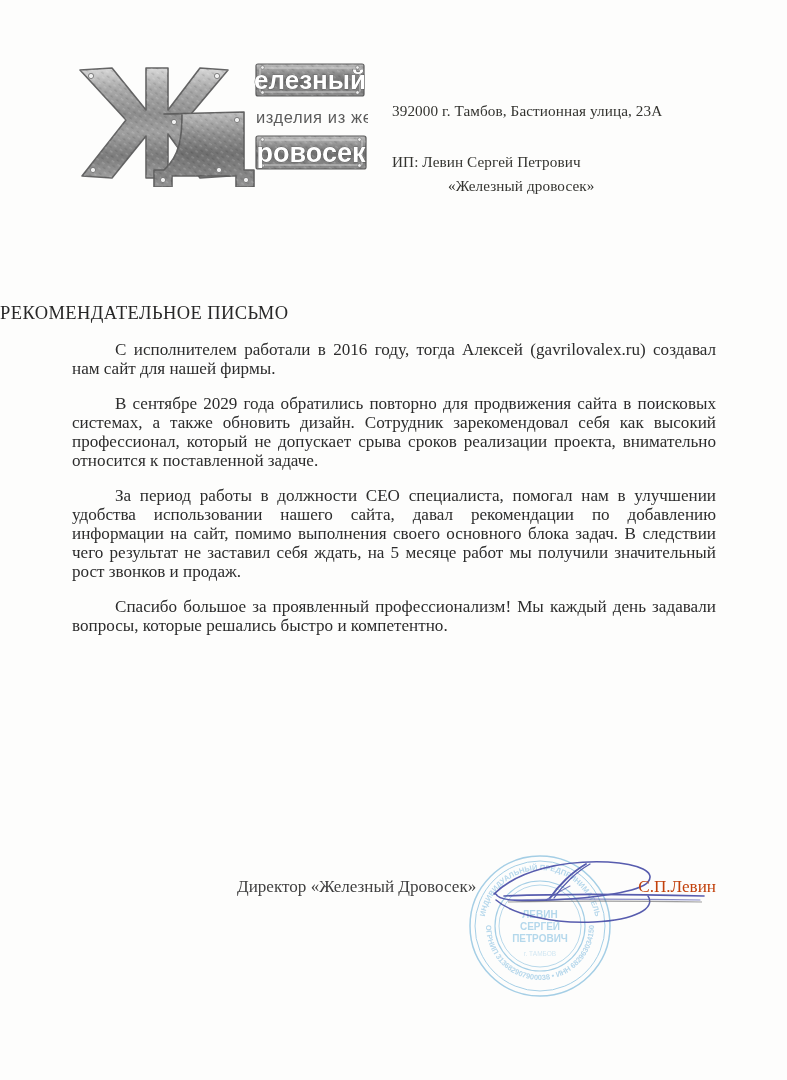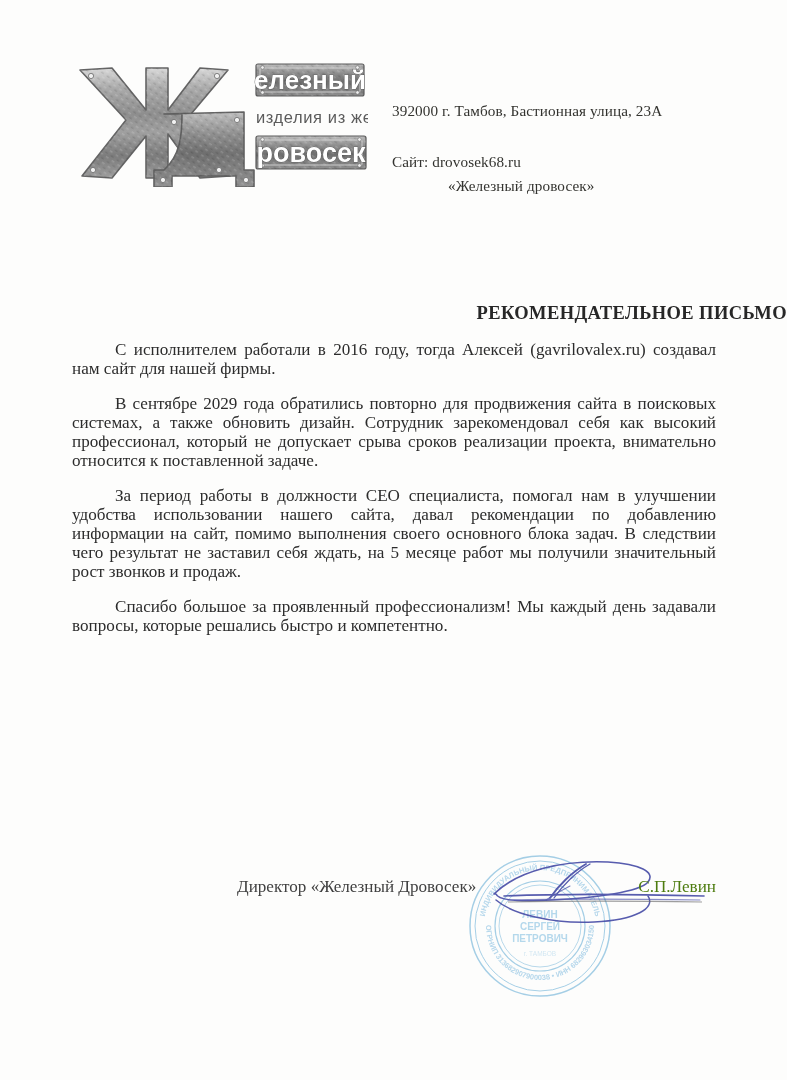--- a/index.html
+++ b/index.html
@@ -54,23 +54,23 @@
     padding-top: 3px;
     white-space: nowrap;
   }
 
   
   .doc-title {
     position: absolute;
     left: 0;
     top: 303px;
     width: 787px;
-    text-align: right;
+    text-align: left;
     font-size: 18.5px;
-    font-weight: bold;
+    font-weight: normal;
     letter-spacing: 0.4px;
     color: #272727;
   }
 
   .body-text {
     position: absolute;
     left: 72px;
     top: 340px;
     width: 644px;
   }
@@ -103,21 +103,21 @@
     line-height: 26px;
     color: #404040;
     white-space: nowrap;
   }
   .sig-name {
     position: absolute;
     right: 0;
     top: 0;
     font-size: 17.1px;
     line-height: 26px;
-    color: #4d7c0f;
+    color: #c2410c;
     white-space: nowrap;
   }
 
   .stamp {
     position: absolute;
     left: 466px;
     top: 852px;
     width: 148px;
     height: 148px;
     pointer-events: none;
@@ -213,21 +213,21 @@
           <circle cx="291.5" cy="87.5" r="1.8" fill="#efefef" stroke="#6a6a6a" stroke-width="0.6"></circle>
           <circle cx="194.5" cy="113.5" r="1.8" fill="#efefef" stroke="#6a6a6a" stroke-width="0.6"></circle>
           <circle cx="291.5" cy="113.5" r="1.8" fill="#efefef" stroke="#6a6a6a" stroke-width="0.6"></circle>
           <text id="logoWordBottom" x="243" y="110" text-anchor="middle" font-family="'Liberation Sans', sans-serif" font-size="27" font-weight="bold" fill="#ffffff" stroke="#4d4d4d" stroke-width="0.7" paint-order="stroke">ровосек</text>
         </g>
       </svg>
     </div>
 
     <div class="contact-block">
       <div class="contact-line">392000 г. Тамбов, Бастионная улица, 23А</div>
-      <div class="contact-line">Сайт: drovosek68.ru</div>
+      <div class="contact-line">ИП: Левин Сергей Петрович</div>
       <div class="company-name">«Железный дровосек»</div>
     </div>
   </div>
 
   <div class="doc-title">РЕКОМЕНДАТЕЛЬНОЕ ПИСЬМО</div>
 
   <div class="body-text">
     <p class="para">С исполнителем работали в 2016 году, тогда Алексей (gavrilovalex.ru) создавал нам сайт для нашей фирмы.</p>
     <p class="para">В сентябре 2029 года обратились повторно для продвижения сайта в поисковых системах, а также обновить дизайн. Сотрудник зарекомендовал себя как высокий профессионал, который не допускает срыва сроков реализации проекта, внимательно относится к поставленной задаче.</p>
     <p class="para">За период работы в должности СЕО специалиста, помогал нам в улучшении удобства использовании нашего сайта, давал рекомендации по добавлению информации на сайт, помимо выполнения своего основного блока задач. В следствии чего результат не заставил себя ждать, на 5 месяце работ мы получили значительный рост звонков и продаж.</p>

